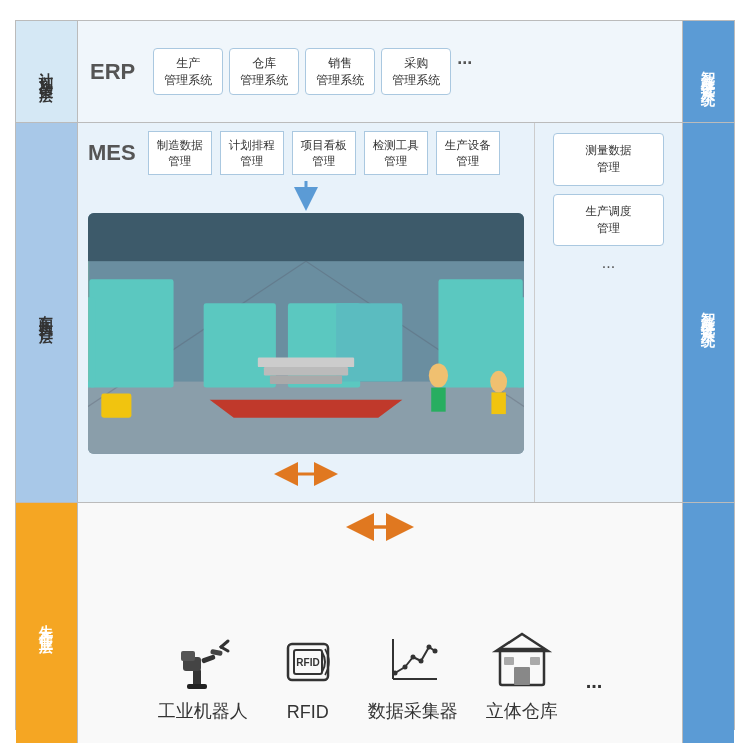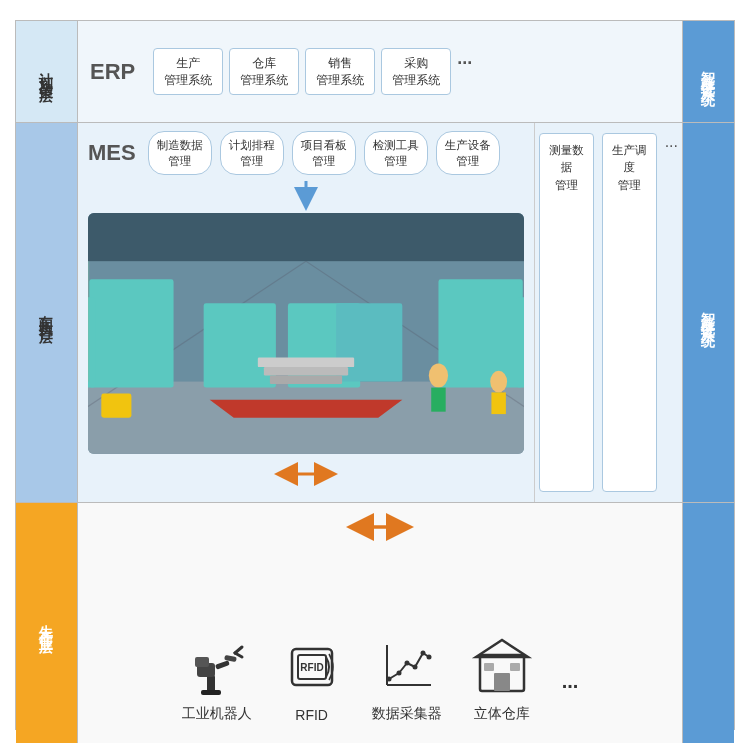--- a/index.html
+++ b/index.html
@@ -140,21 +140,21 @@
       margin-right: 4px;
     }
     .mes-modules {
       display: flex;
       gap: 8px;
       flex-wrap: nowrap;
     }
     .mes-box {
       background: #fff;
       border: 1px solid #aac8e0;
-      border-radius: 16px;
+      border-radius: 0;
       padding: 5px 8px;
       font-size: 11.5px;
       color: #333;
       text-align: center;
       line-height: 1.4;
       min-width: 54px;
     }
 
     
     .factory-image-area {
@@ -172,21 +172,22 @@
     .arrow-bidir {
       text-align: center;
       font-size: 24px;
       color: #e07820;
       margin: 0;
     }
     .mid-right {
       width: 148px;
       background: #e8f2fa;
       display: flex;
-      padding: 10px 4px;
+      flex-direction: column;
+      padding: 10px 18px;
       gap: 8px;
       border-left: 1px solid #ccc;
       flex-shrink: 0;
     }
     .mes-right-box {
       background: #fff;
       border: 1px solid #aac8e0;
       border-radius: 4px;
       padding: 8px 8px;
       font-size: 11.5px;
@@ -264,21 +265,21 @@
       gap: 8px;
     }
     .device-icon {
       width: 64px;
       height: 64px;
       display: flex;
       align-items: center;
       justify-content: center;
     }
     .device-label {
-      font-size: 14px;
+      font-size: 18px;
       color: #333;
       text-align: center;
       white-space: nowrap;
     }
     .bot-right-spacer {
       width: 52px;
       background: #5b9bd5;
       border-left: 1.5px solid #bbb;
     }
 

